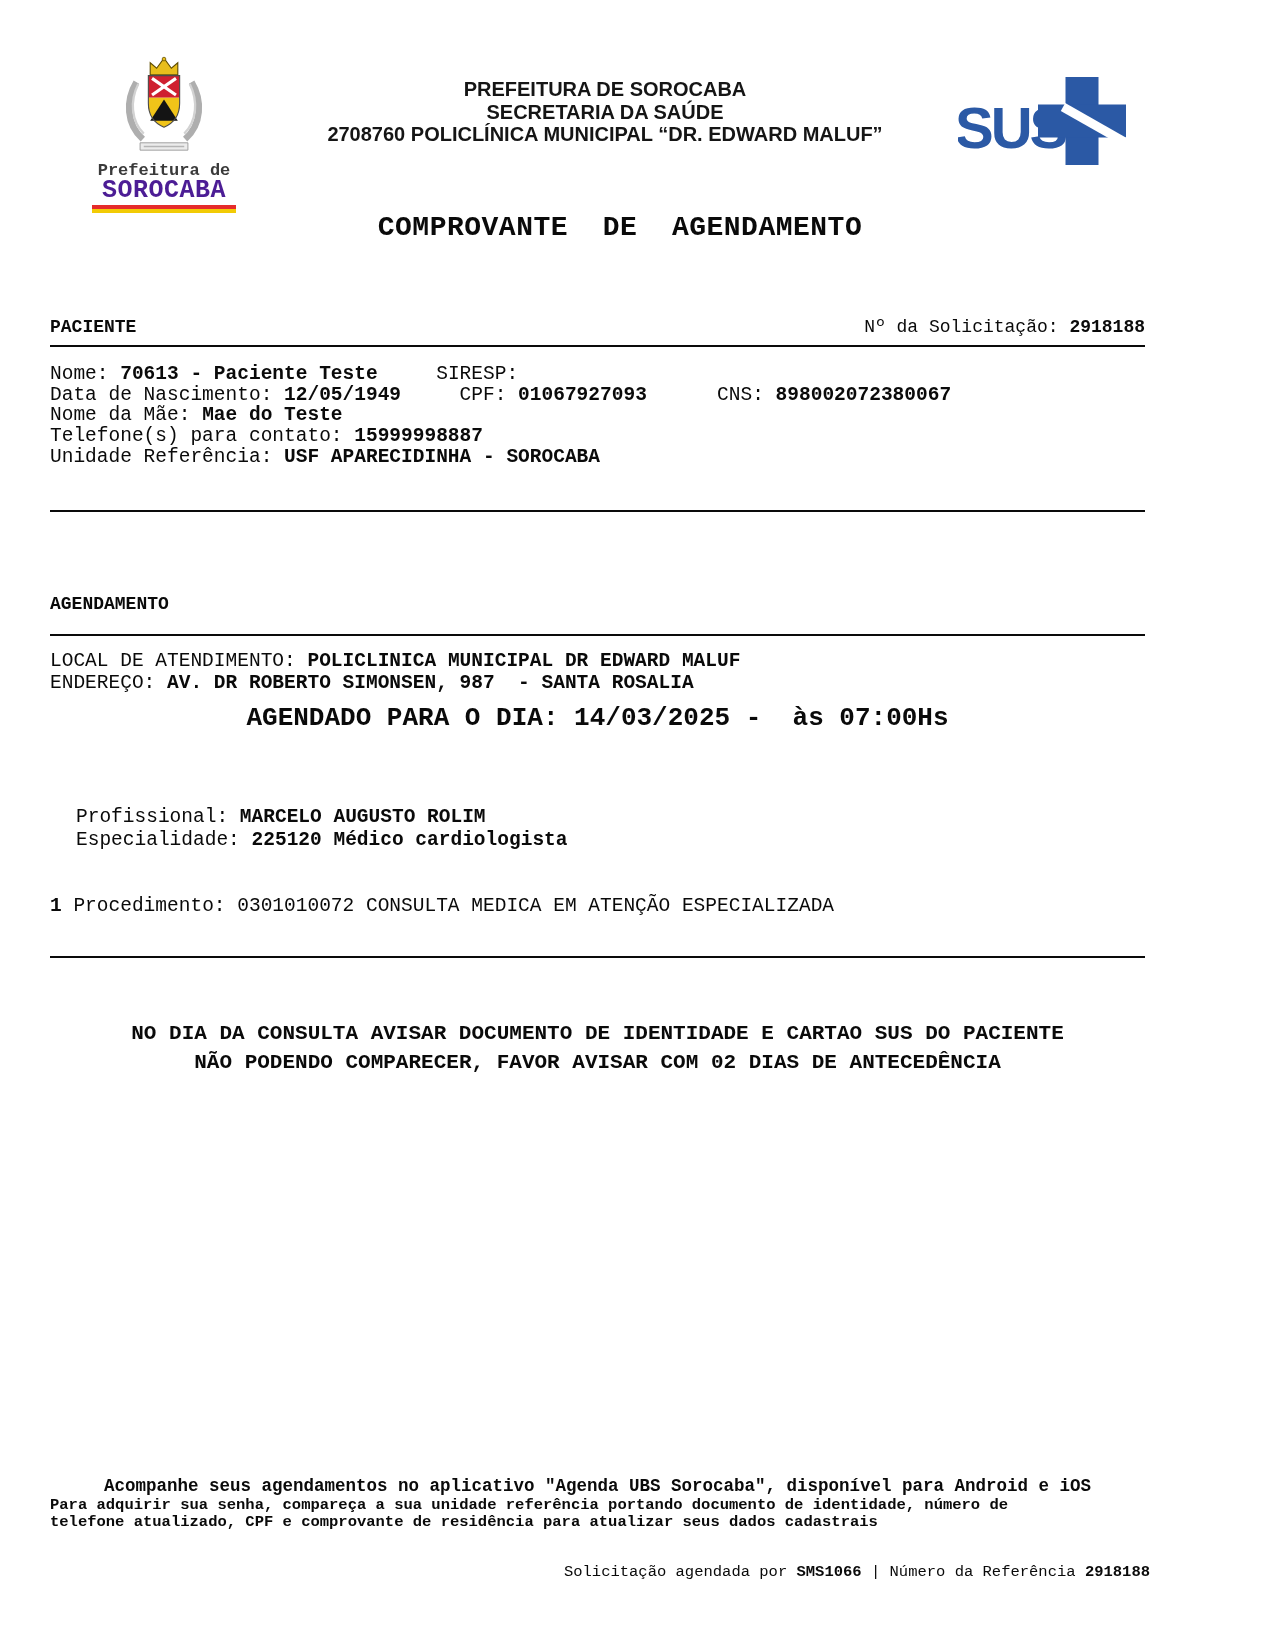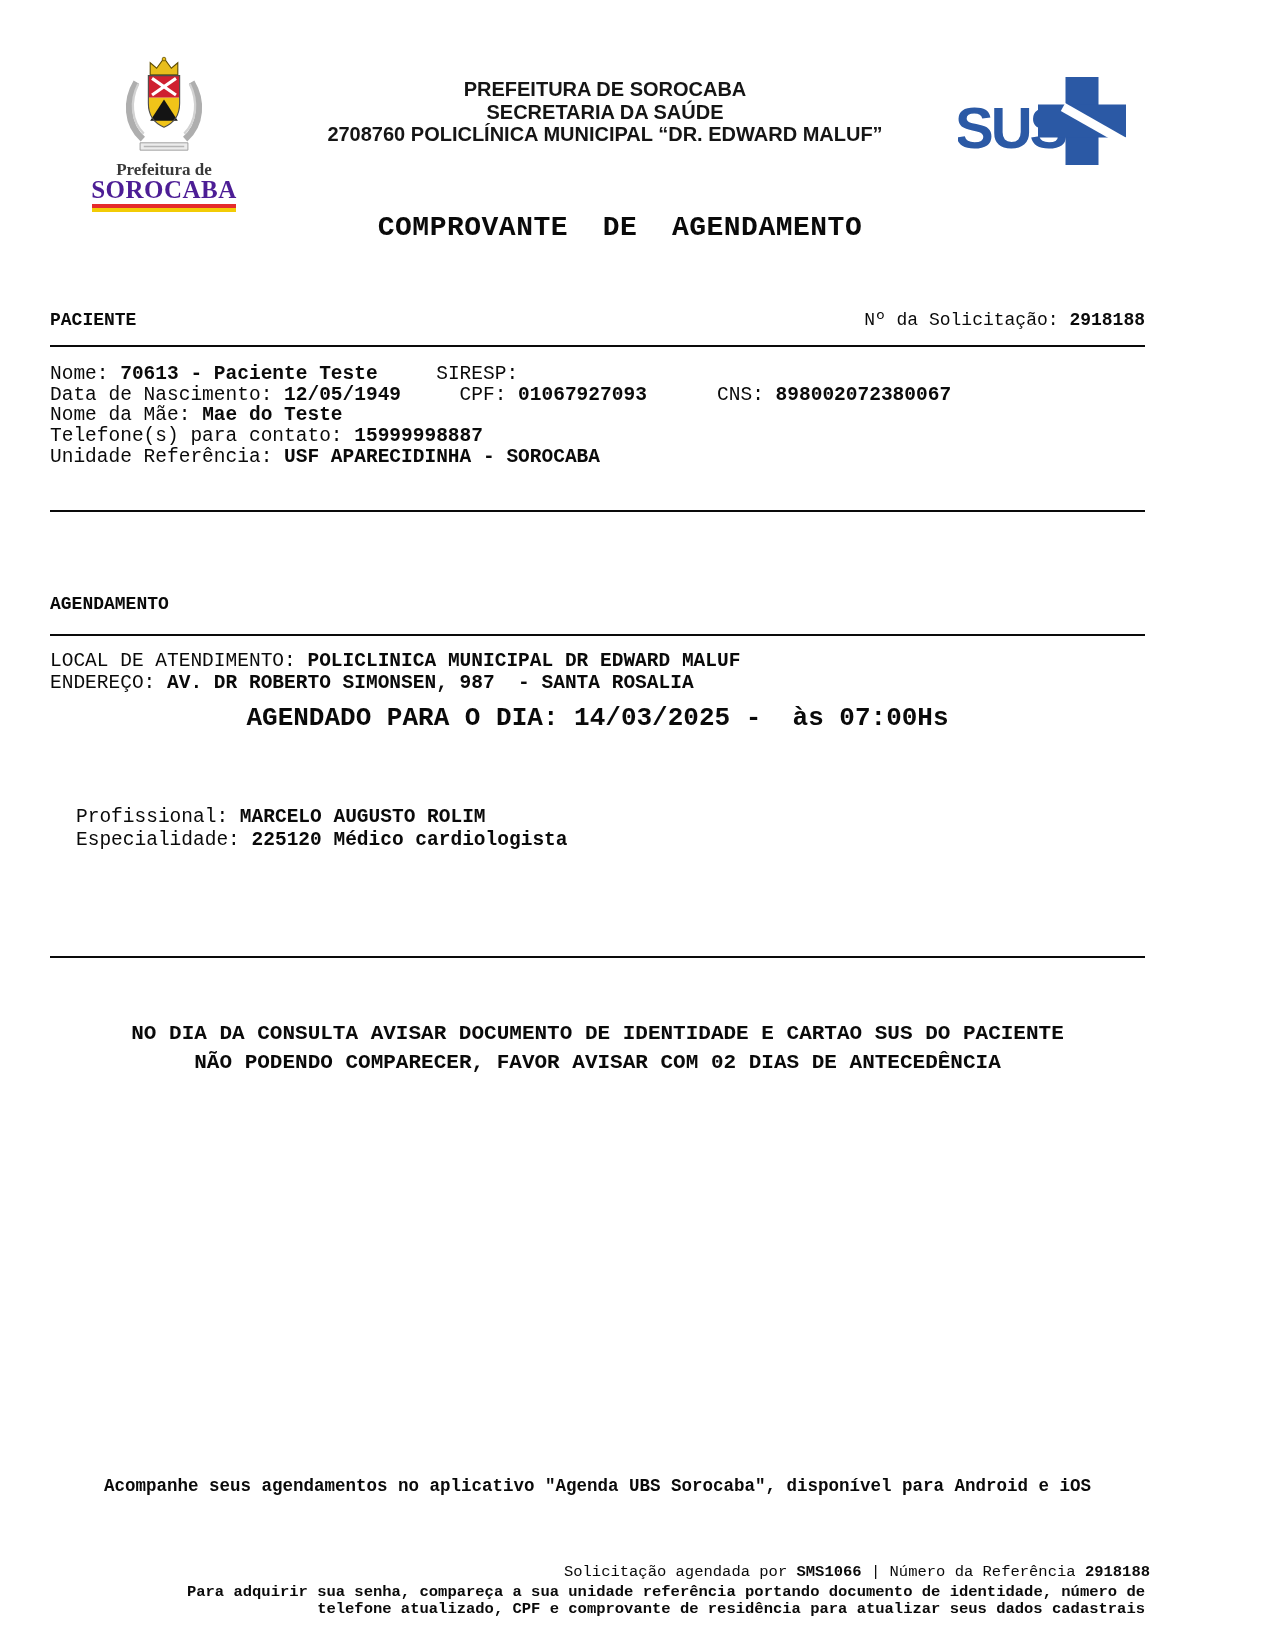--- a/index.html
+++ b/index.html
@@ -8,21 +8,21 @@
     font-family:"Liberation Mono","DejaVu Sans Mono",monospace;color:#0a0a0a;overflow:hidden;
   }
   .abs{position:absolute;}
   .pre{white-space:pre;}
   b{font-weight:bold;}
   
   .org-block{left:95px;top:78px;width:1020px;text-align:center;
     font-family:"Liberation Sans","DejaVu Sans",sans-serif;font-weight:bold;
     font-size:20px;line-height:22.5px;color:#151515;}
   .logo-block{left:88px;top:56px;width:152px;text-align:center;
-    font-family:Liberation Serif, serif;}
+    font-family:Liberation Mono, monospace;}
   .logo-caption-top{font-size:17px;font-weight:bold;color:#3a3a3a;line-height:17px;margin-top:1px;}
   .logo-caption-bottom{font-size:25px;font-weight:bold;color:#4c1d95;letter-spacing:0.5px;line-height:24px;}
   .logo-bar-red{height:4px;background:#e52b2b;margin:2px 4px 0 4px;}
   .logo-bar-yellow{height:4px;background:#f2cb05;margin:0 4px;}
   .sus-block{left:958px;top:74px;}
   
   .doc-title{left:50px;top:212px;width:1140px;text-align:center;
     font-size:28px;font-weight:bold;letter-spacing:0.5px;}
   
   .section-row{left:50px;width:1095px;display:flex;justify-content:space-between;
@@ -30,21 +30,21 @@
   .rule{left:50px;width:1095px;border-top:2px solid #0a0a0a;height:0;}
   .body-block{left:50px;font-size:19.5px;line-height:20.7px;}
   .scheduled-line{left:50px;top:703px;width:1095px;text-align:center;
     font-size:26px;font-weight:bold;}
   .prof-block{left:76px;top:806px;font-size:19.5px;line-height:23px;}
   .proc-line{left:50px;top:895px;font-size:19.5px;}
   .notice-block{left:50px;top:1020px;width:1095px;text-align:center;
     font-size:21px;font-weight:bold;line-height:28.5px;}
   .footer-app{left:50px;top:1476px;width:1095px;text-align:center;
     font-size:17.5px;font-weight:bold;line-height:20px;}
-  .footer-info{left:50px;top:1584px;width:1095px;text-align:right;
+  .footer-info{left:50px;top:1497px;width:1095px;text-align:left;
     font-size:15.5px;font-weight:bold;line-height:16.5px;}
   .footer-bottom{left:50px;top:1563px;width:1100px;text-align:right;font-size:15.5px;}
 </style>
 </head>
 <body>
 
 <div class="page">
 
   <div class="abs logo-block">
     <svg width="92" height="100" viewBox="0 0 100 108">
@@ -85,21 +85,21 @@
       <g transform="translate(80,3)">
         <rect x="27.5" y="0" width="33" height="88" fill="#2b59a5"></rect>
         <rect x="0" y="27.5" width="88" height="33" fill="#2b59a5"></rect>
         <polygon points="27.2,26.1 94.2,64.1 89.8,71.9 22.8,33.9" fill="#ffffff"></polygon>
       </g>
     </svg>
   </div>
 
   <div class="abs doc-title pre">COMPROVANTE  DE  AGENDAMENTO</div>
 
-  <div class="abs section-row" style="top:310px;align-items:center;">
+  <div class="abs section-row" style="top:317px;align-items:center;">
     <b class="pre">PACIENTE</b>
     <span class="pre"><span>Nº da Solicitação: </span><b>2918188</b></span>
   </div>
   <div class="abs rule" style="top:345px;"></div>
 
   <div class="abs body-block" style="top:364px;">
     <div class="pre"><span>Nome: </span><b>70613 - Paciente Teste</b><span>     SIRESP:</span></div>
     <div class="pre"><span>Data de Nascimento: </span><b>12/05/1949</b><span>     CPF: </span><b>01067927093</b><span>      CNS: </span><b>898002072380067</b></div>
     <div class="pre"><span>Nome da Mãe: </span><b>Mae do Teste</b></div>
     <div class="pre"><span>Telefone(s) para contato: </span><b>15999998887</b></div>
@@ -117,20 +117,21 @@
     <div class="pre"><span>ENDEREÇO: </span><b>AV. DR ROBERTO SIMONSEN, 987  - SANTA ROSALIA</b></div>
   </div>
 
   <div class="abs scheduled-line pre">AGENDADO PARA O DIA: 14/03/2025 -  às 07:00Hs</div>
 
   <div class="abs prof-block">
     <div class="pre"><span>Profissional: </span><b>MARCELO AUGUSTO ROLIM</b></div>
     <div class="pre"><span>Especialidade: </span><b>225120 Médico cardiologista</b></div>
   </div>
 
+  <div class="abs proc-line pre"><b>1</b><span> Procedimento: </span><span>0301010072 CONSULTA MEDICA EM ATENÇÃO ESPECIALIZADA</span></div>
   <div class="abs rule" style="top:956px;"></div>
 
   <div class="abs notice-block">
     <div>NO DIA DA CONSULTA AVISAR DOCUMENTO DE IDENTIDADE E CARTAO SUS DO PACIENTE</div>
     <div>NÃO PODENDO COMPARECER, FAVOR AVISAR COM 02 DIAS DE ANTECEDÊNCIA</div>
   </div>
 
   <div class="abs footer-app">Acompanhe seus agendamentos no aplicativo "Agenda UBS Sorocaba", disponível para Android e iOS</div>
   <div class="abs footer-info">
     <div>Para adquirir sua senha, compareça a sua unidade referência portando documento de identidade, número de</div>

